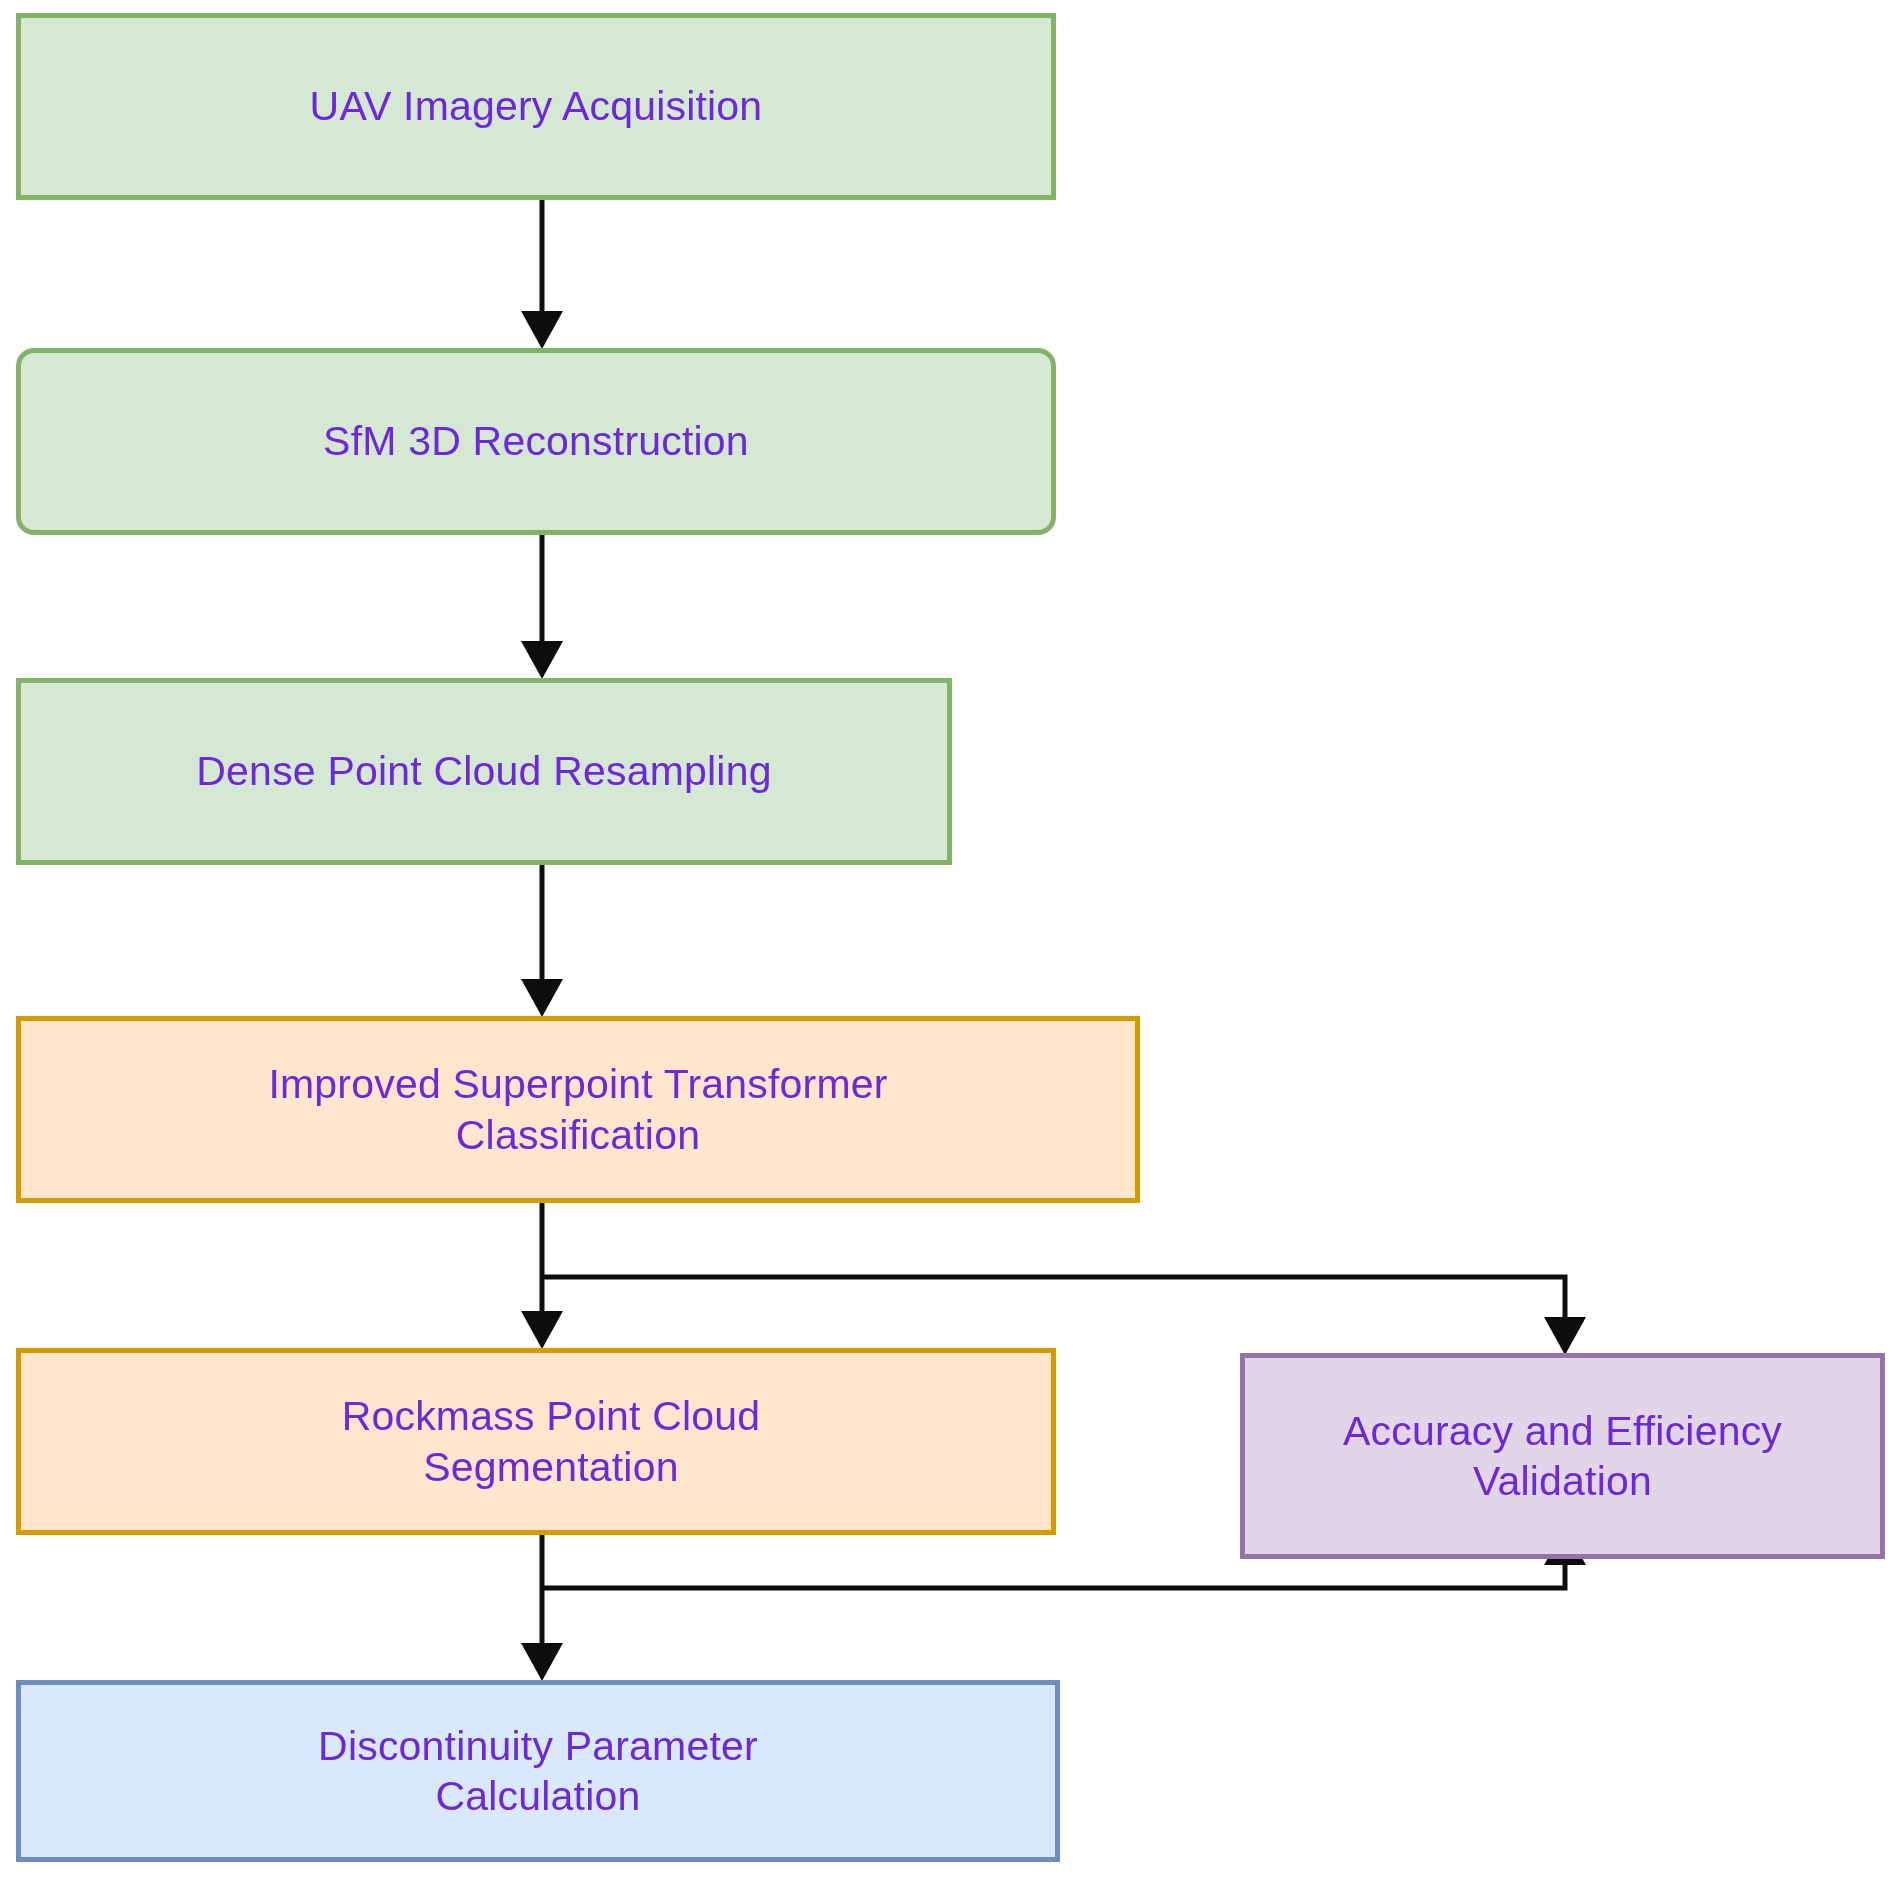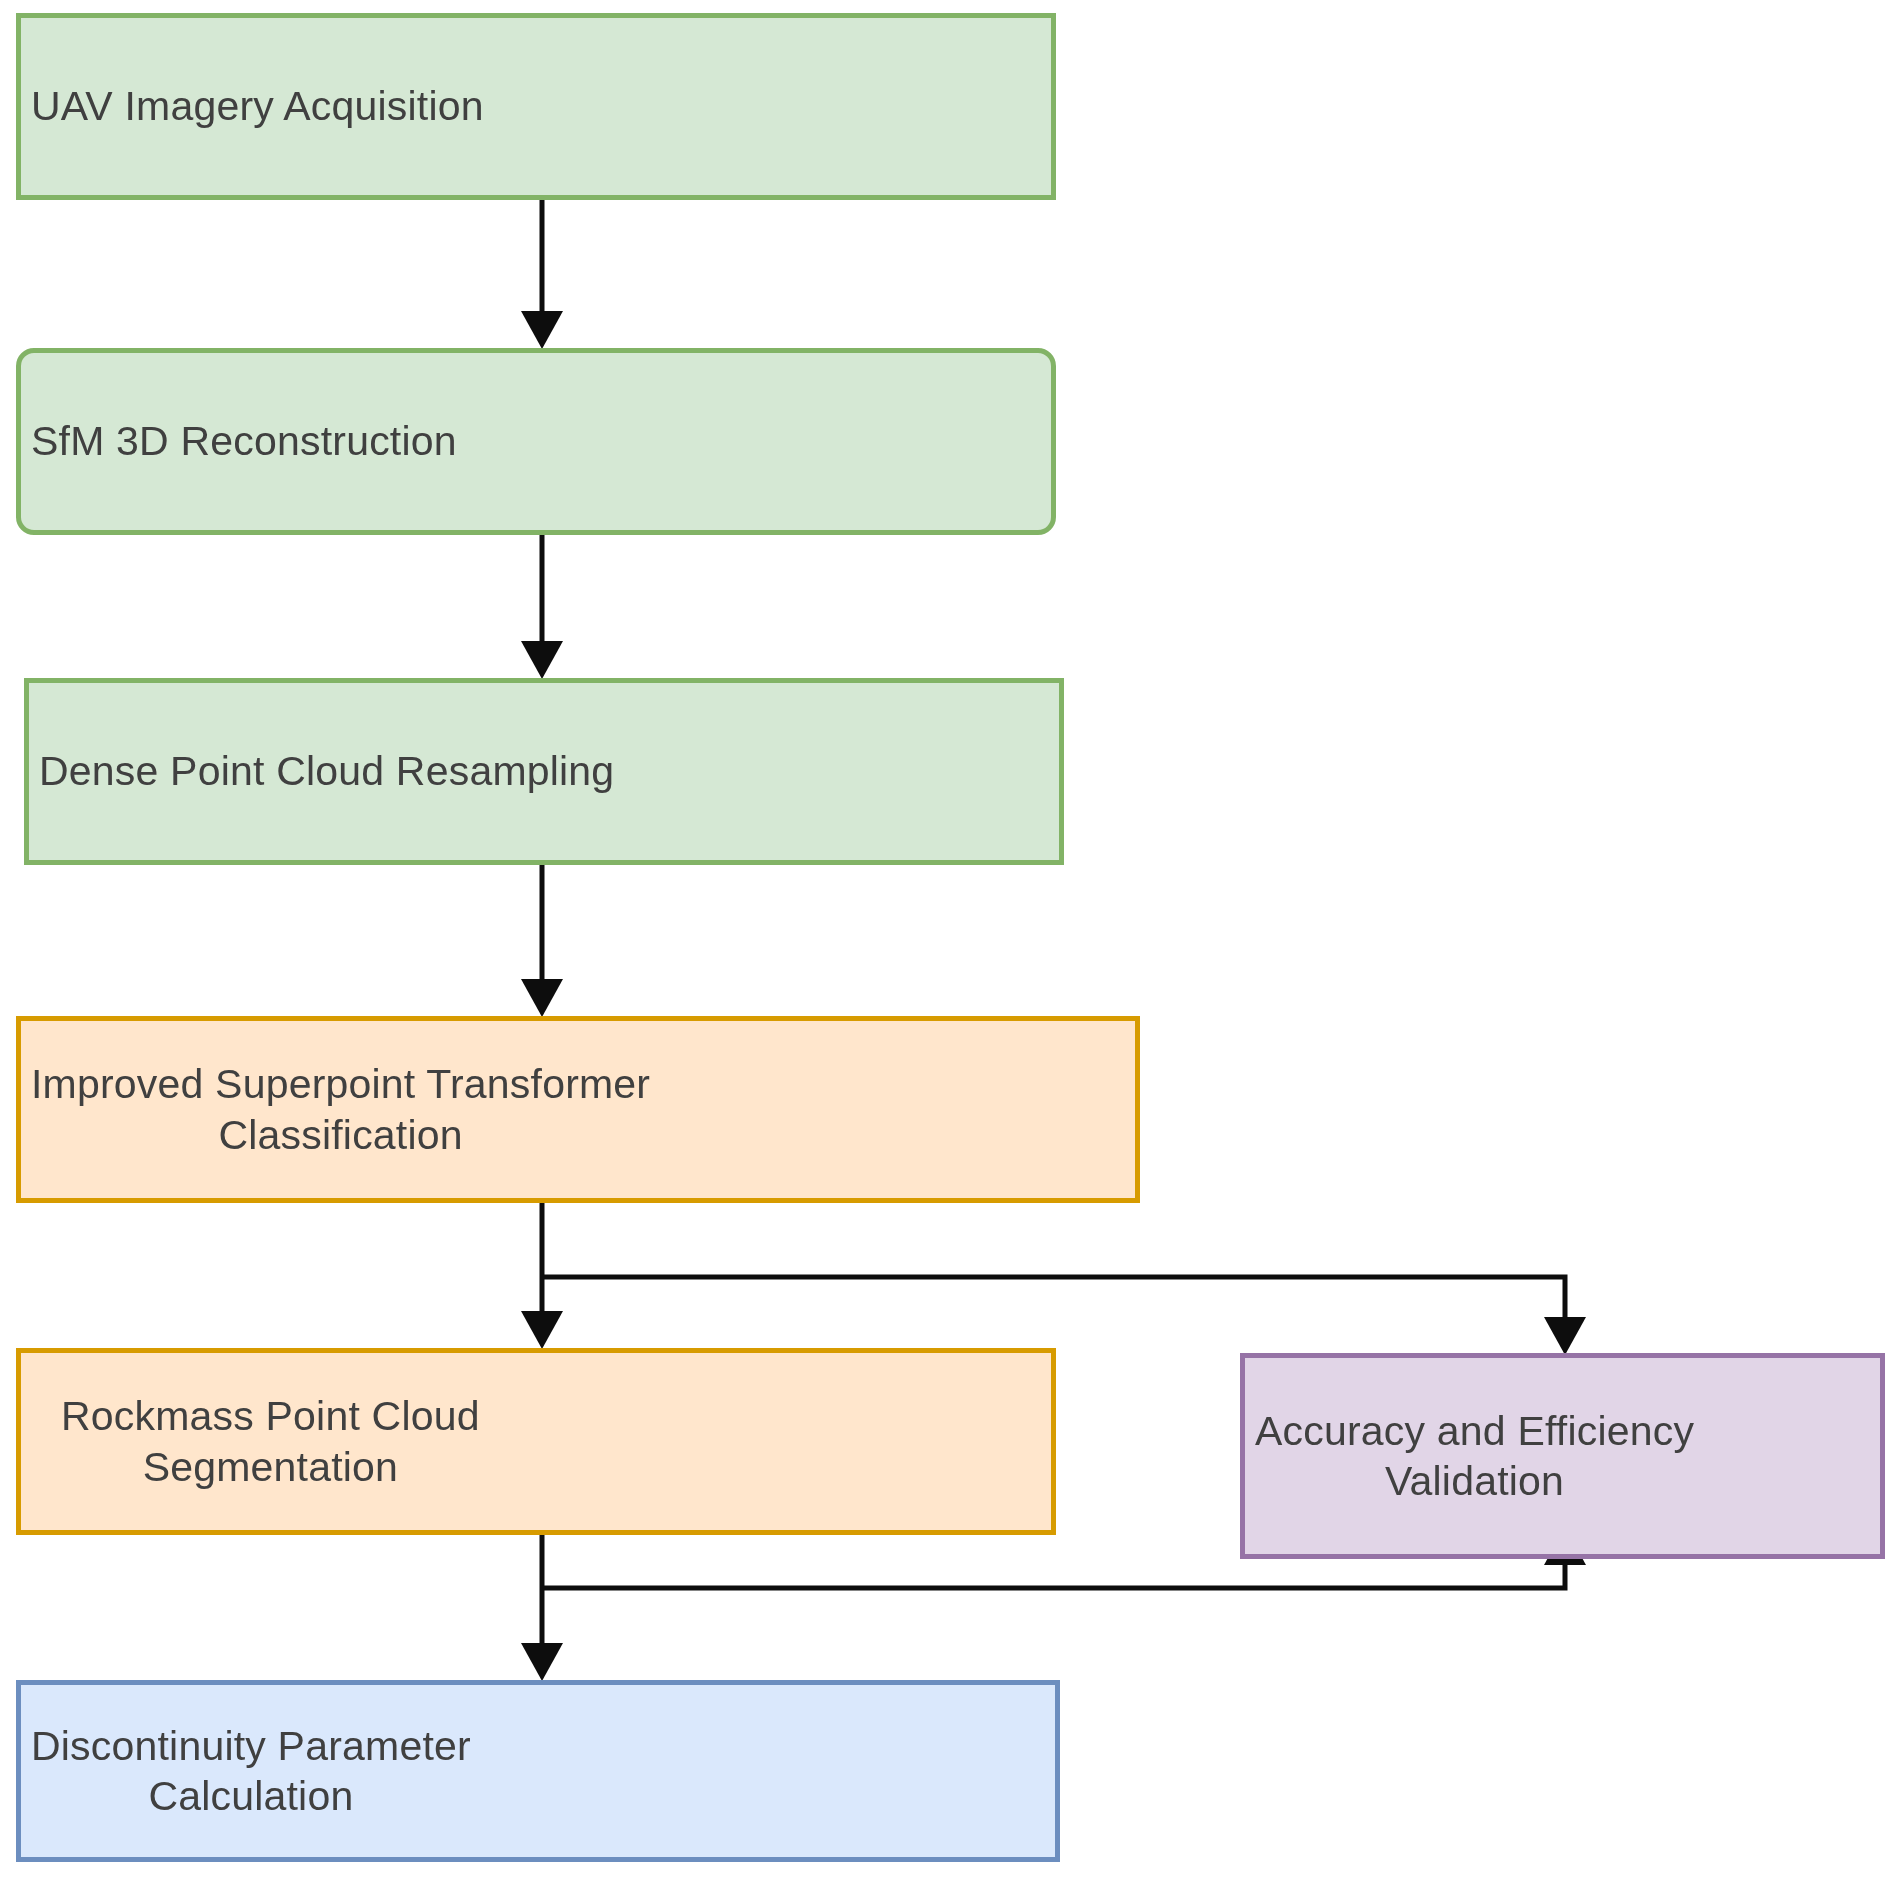--- a/index.html
+++ b/index.html
@@ -15,24 +15,25 @@
     width: 1897px;
     height: 1884px;
     background: #ffffff;
     overflow: hidden;
   }
   .node {
     position: absolute;
     box-sizing: border-box;
     display: flex;
     align-items: center;
+    justify-content: center;
     text-align: center;
     font-size: 41px;
     line-height: 1.22;
-    color: #404040;
+    color: #6d28d9;
     letter-spacing: 0.2px;
     border-width: 5px;
     border-style: solid;
     padding: 4px 10px;
     white-space: pre-line;
   }
   .node-green  { background: #D5E8D4; border-color: #82B366; }
   .node-orange { background: #FFE6CC; border-color: #D79B00; }
   .node-purple { background: #E1D5E7; border-color: #9673A6; }
   .node-blue   { background: #DAE8FC; border-color: #6C8EBF; }
@@ -100,21 +101,21 @@
   </svg>
 
   <div class="node node-green" style="left:16px; top:13px; width:1040px; height:187px;">
     <span>UAV Imagery Acquisition</span>
   </div>
 
   <div class="node node-green" style="left:16px; top:348px; width:1040px; height:187px;border-radius:18px;">
     <span>SfM 3D Reconstruction</span>
   </div>
 
-  <div class="node node-green" style="left:16px; top:678px; width:1040px; height:187px;margin-left:8px;">
+  <div class="node node-green" style="left:16px; top:678px; width:936px; height:187px;">
     <span>Dense Point Cloud Resampling</span>
   </div>
 
   <div class="node node-orange" style="left:16px; top:1016px; width:1124px; height:187px;">
     <span>Improved Superpoint Transformer
 Classification</span>
   </div>
 
   <div class="node node-orange" style="left:16px; top:1348px; width:1040px; height:187px;padding-left:40px;">
     <span>Rockmass Point Cloud

